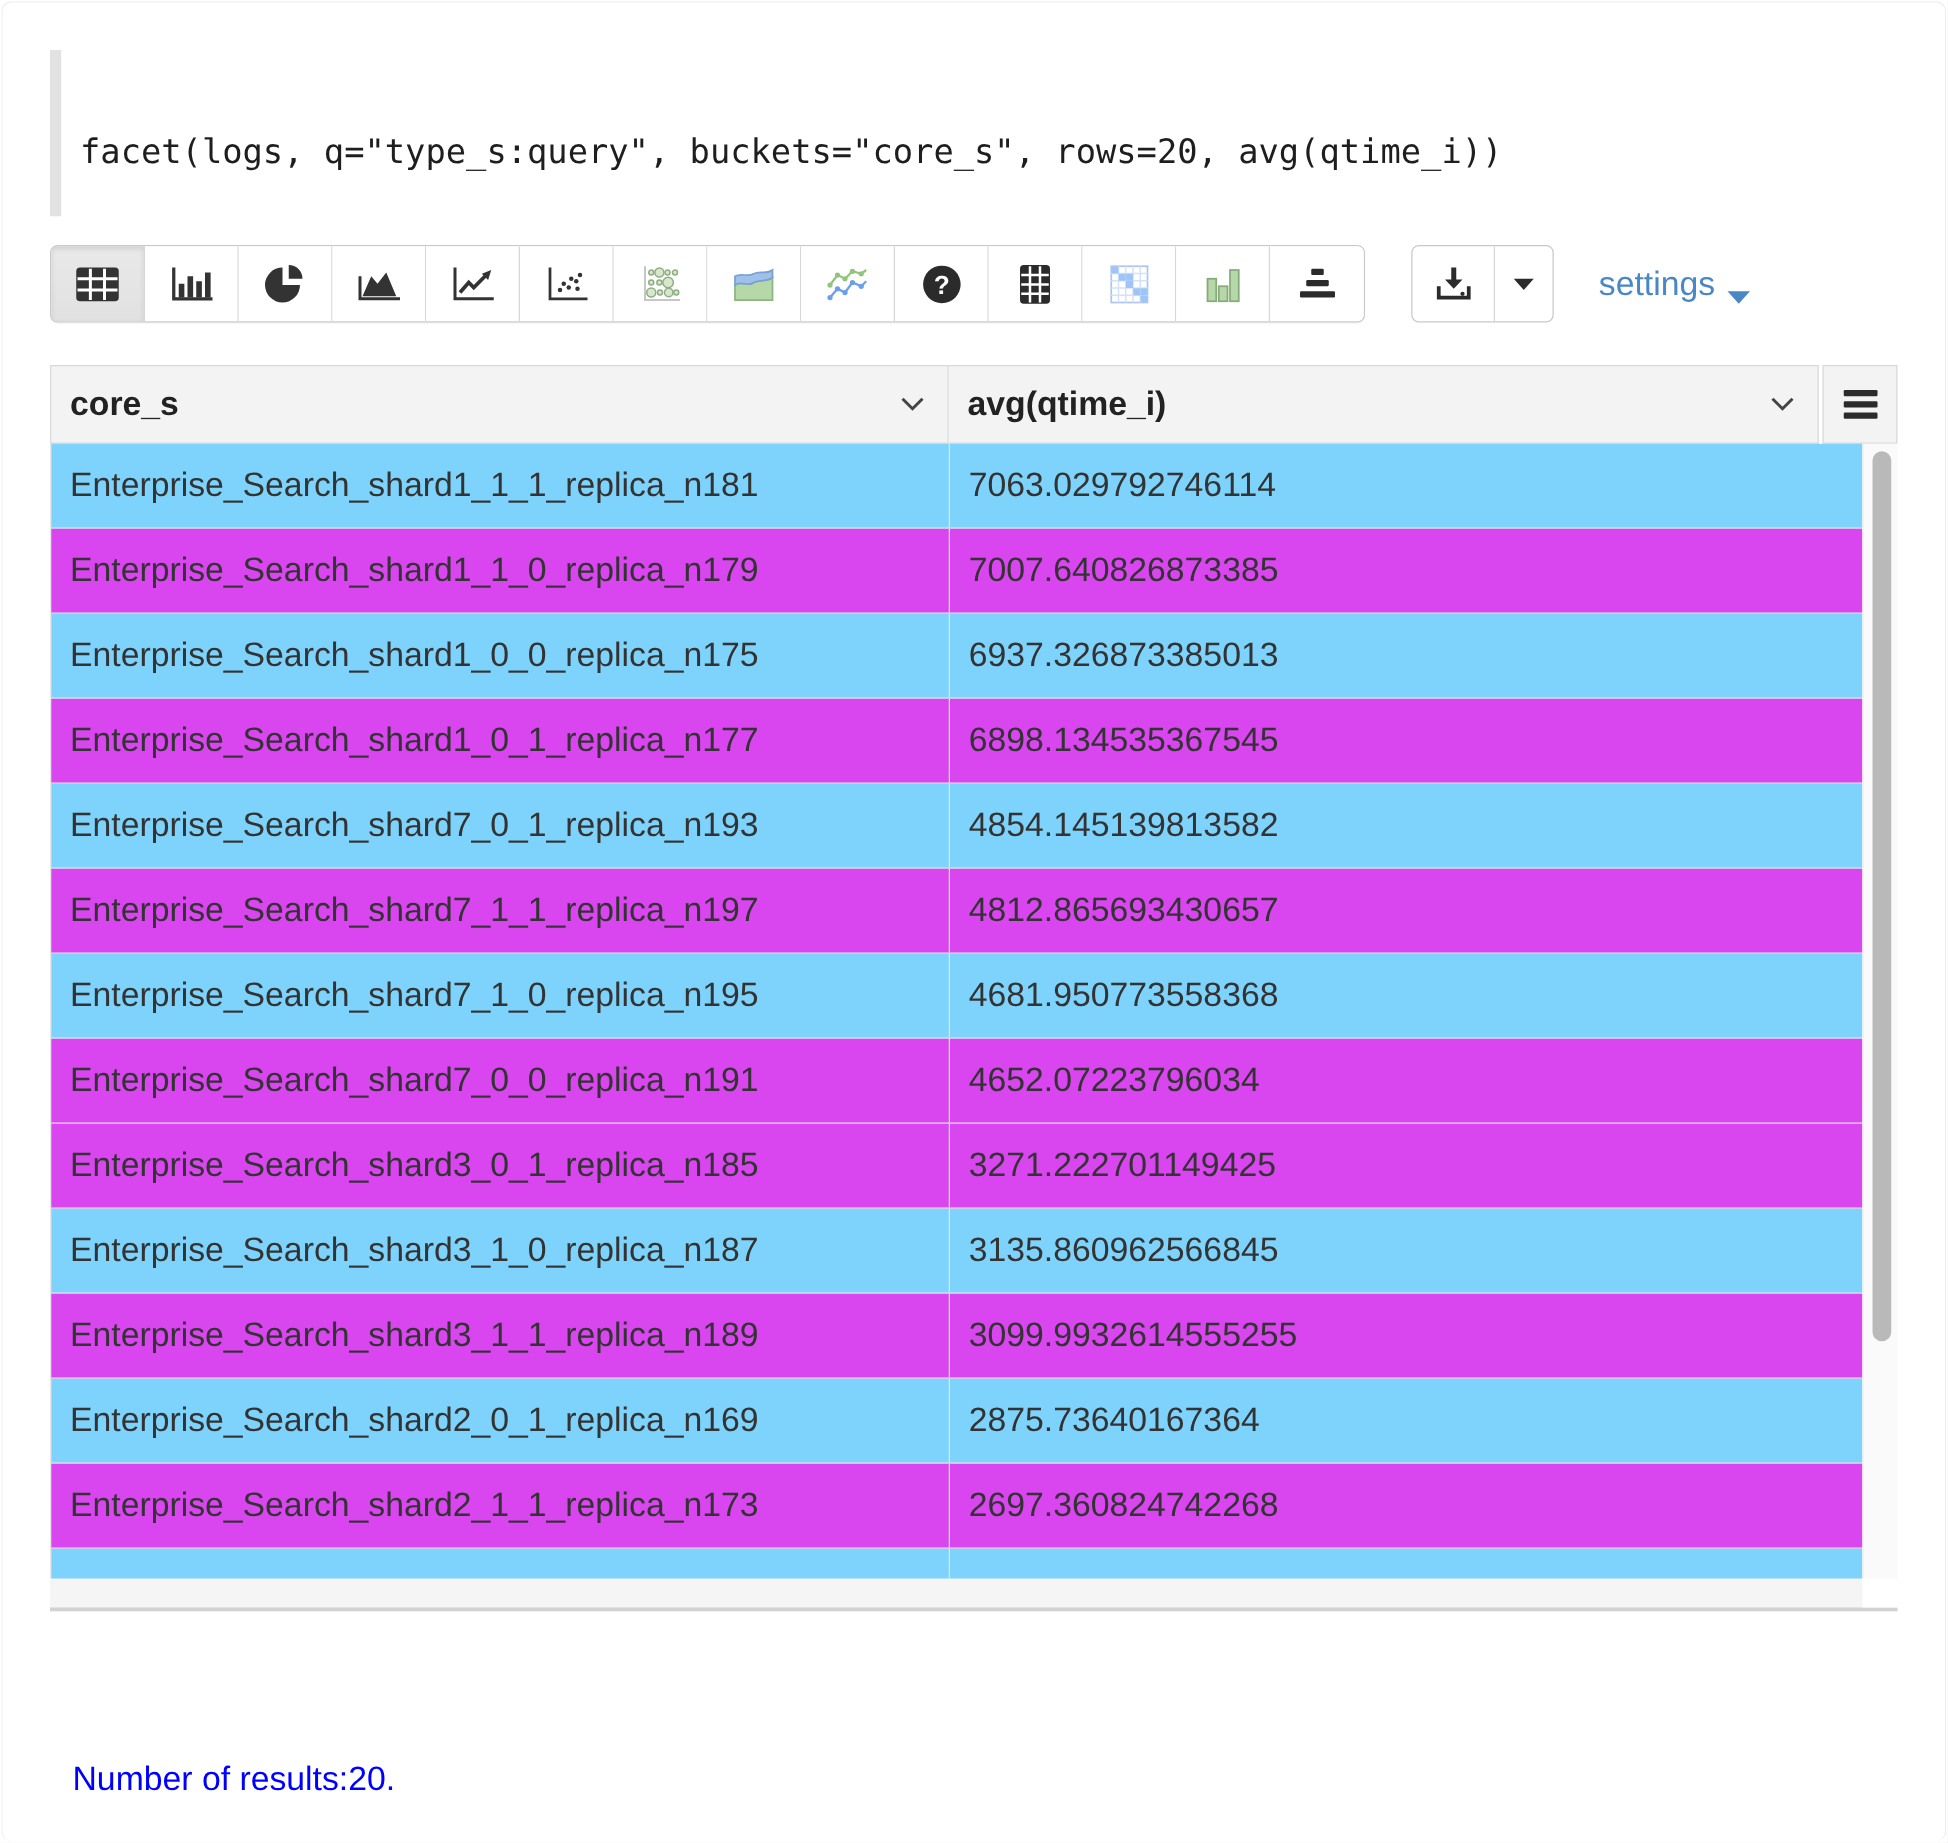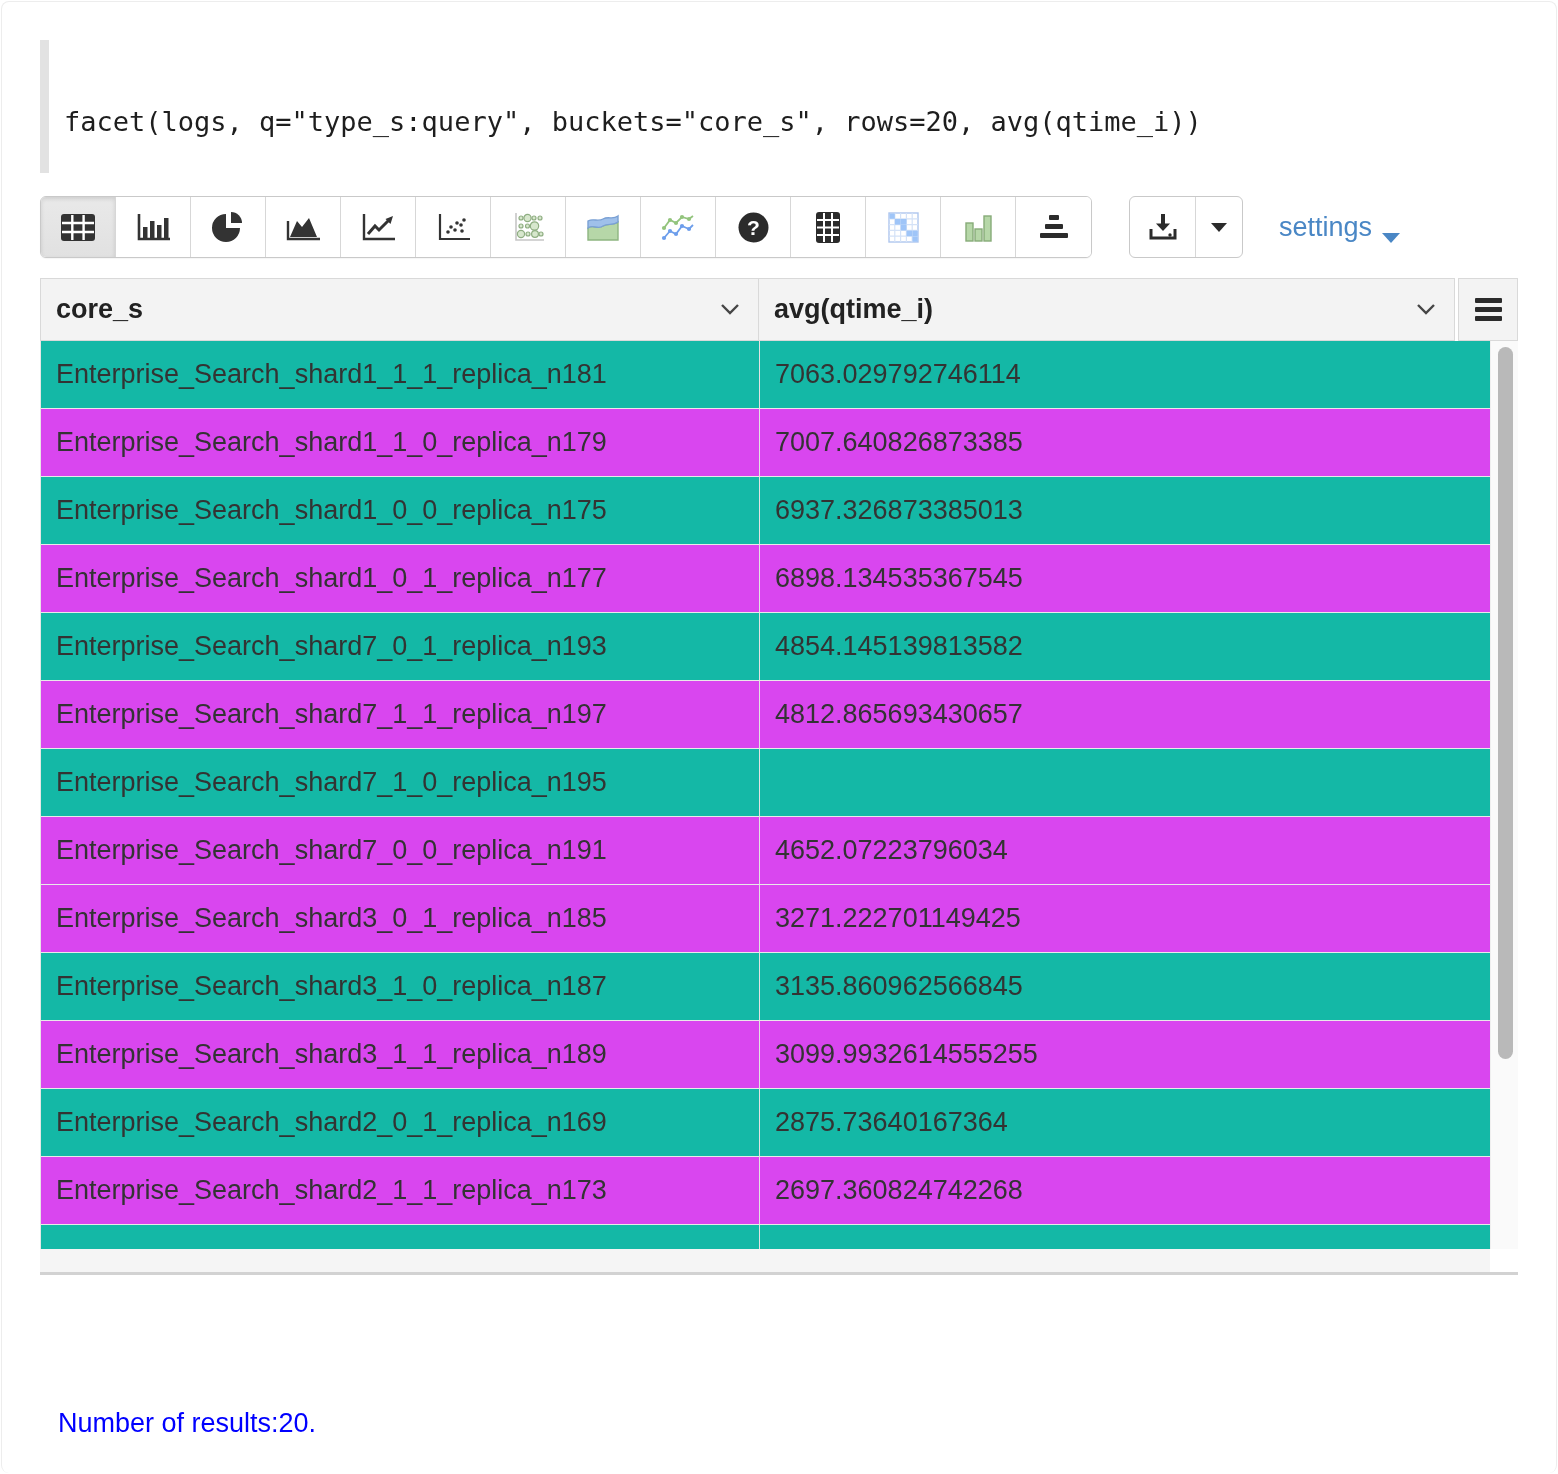--- a/index.html
+++ b/index.html
@@ -36,34 +36,34 @@
   .dl-group{ display:flex; margin-left:37px; border:1px solid #c9c9c9; border-radius:6px; overflow:hidden; background:#fff; }
   .dl-main{ width:66px; height:60px; display:flex; align-items:center; justify-content:center; border-right:1px solid #d7d7d7; cursor:pointer; }
   .dl-caret-btn{ width:46px; height:60px; display:flex; align-items:center; justify-content:center; cursor:pointer; }
   .caret-down{ width:0; height:0; border-left:8px solid transparent; border-right:8px solid transparent; border-top:9px solid #2b2b2b; }
 
   .settings-link{ display:flex; align-items:flex-end; gap:10px; margin-left:36px; cursor:pointer; }
   .settings-text{ font-size:27px; color:#4a87c5; }
   .settings-caret{ width:0; height:0; border-left:9px solid transparent; border-right:9px solid transparent; border-top:10px solid #4a87c5; margin-top:3px; }
 
   
-  .result-table{ position:absolute; left:40px; top:278px; width:1478px; }
+  .result-table{ position:absolute; left:40px; top:292px; width:1478px; }
   .thead{ display:flex; height:63px; }
   .th{ background:#f3f3f3; border:1px solid #d9d9d9; display:flex; align-items:center; justify-content:space-between;
        padding:0 16px 0 15px; cursor:pointer; }
   .th-core{ width:719px; }
   .th-val{ flex:1; border-left:none; }
   .th-menu{ width:60px; margin-left:3px; display:flex; align-items:center; justify-content:center; padding:0; }
   .th-label{ font-size:27px; font-weight:bold; color:#222; }
   .hamburger span{ display:block; width:27px; height:5px; background:#2b2b2b; border-radius:1px; margin:4px 0; }
 
   .tbody{ position:relative; border-left:1px solid #e7e7e7; }
   .rows{ margin-right:28px; }
   .trow{ display:flex; height:68px; border-bottom:1px solid #e9e9e9; background:#d946ef; }
-  .trow.alt{ background:#14b8a6; }
+  .trow.alt{ background:#7dd3fc; }
   .td{ font-size:27px; color:#333; display:flex; align-items:center; padding-left:15px; }
   .td-core{ width:719px; border-right:1px solid #e2e2e2; }
   .td-val{ flex:1; }
   .trow.partial{ height:24px; border-bottom:none; overflow:hidden; }
 
   .vscroll-track{ position:absolute; right:0; top:0; width:28px; height:100%;
     background:#fafafa; border-left:1px solid #efefef; }
   .vscroll-thumb{ position:absolute; left:7px; top:6px; width:15px; height:712px; background:#b9b9b9; border-radius:8px; cursor:grab; }
 
   .hscroll-strip{ height:26px; background:#f5f5f5; border-bottom:3px solid #d2d2d2; position:relative; }
@@ -367,20 +367,21 @@
       <div class="trow alt">
           <div class="td td-core">Enterprise_Search_shard7_0_1_replica_n193</div>
           <div class="td td-val">4854.145139813582</div>
         </div>
       <div class="trow">
           <div class="td td-core">Enterprise_Search_shard7_1_1_replica_n197</div>
           <div class="td td-val">4812.865693430657</div>
         </div>
       <div class="trow alt">
           <div class="td td-core">Enterprise_Search_shard7_1_0_replica_n195</div>
+          <div class="td td-val">4681.950773558368</div>
         </div>
       <div class="trow">
           <div class="td td-core">Enterprise_Search_shard7_0_0_replica_n191</div>
           <div class="td td-val">4652.07223796034</div>
         </div>
       <div class="trow">
           <div class="td td-core">Enterprise_Search_shard3_0_1_replica_n185</div>
           <div class="td td-val">3271.222701149425</div>
         </div>
       <div class="trow alt">

